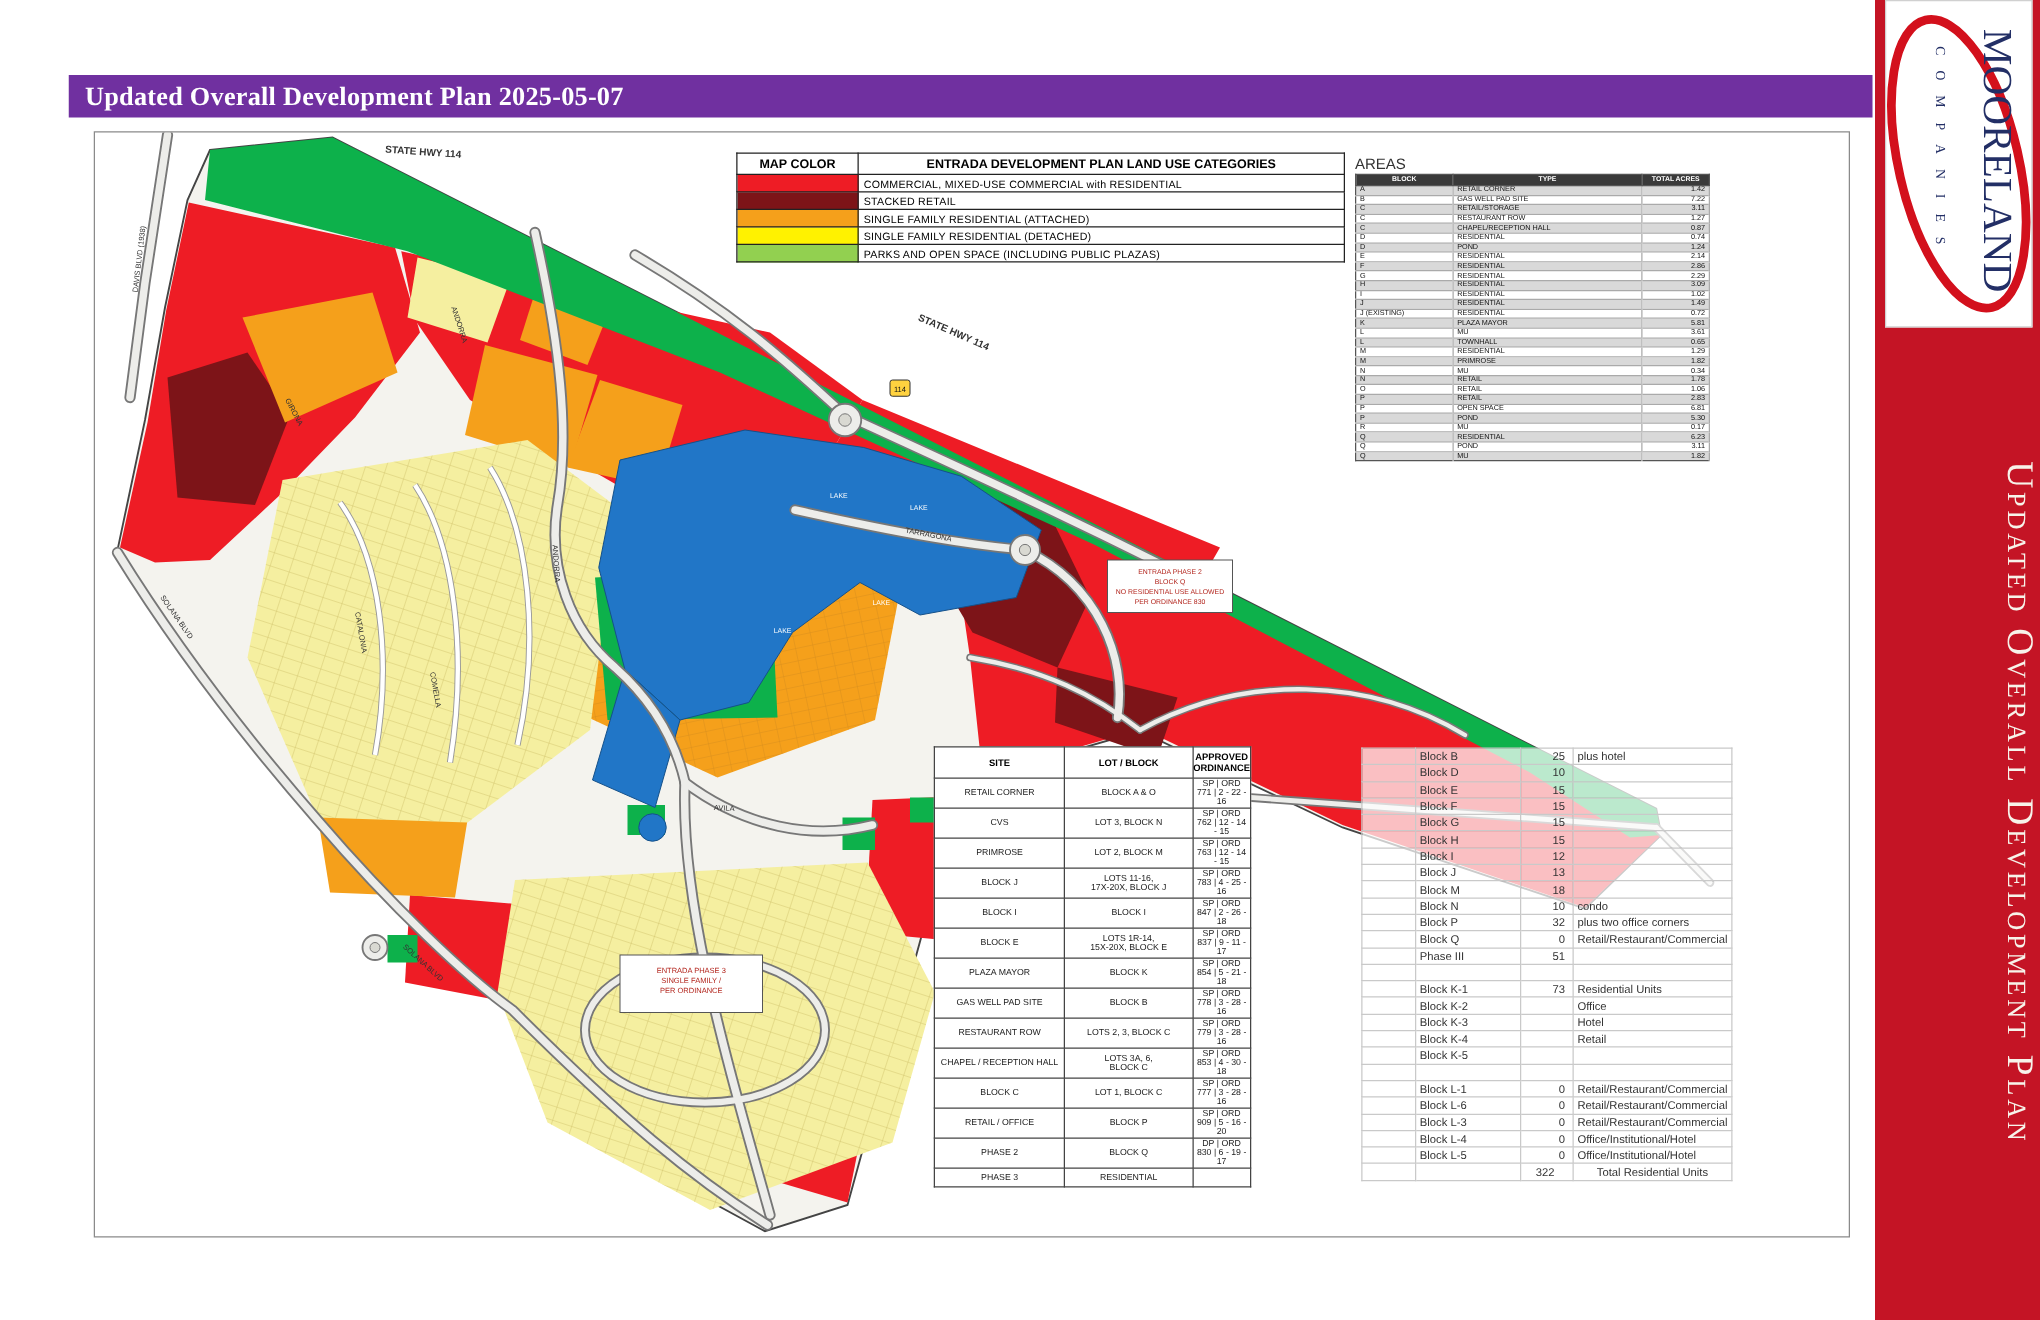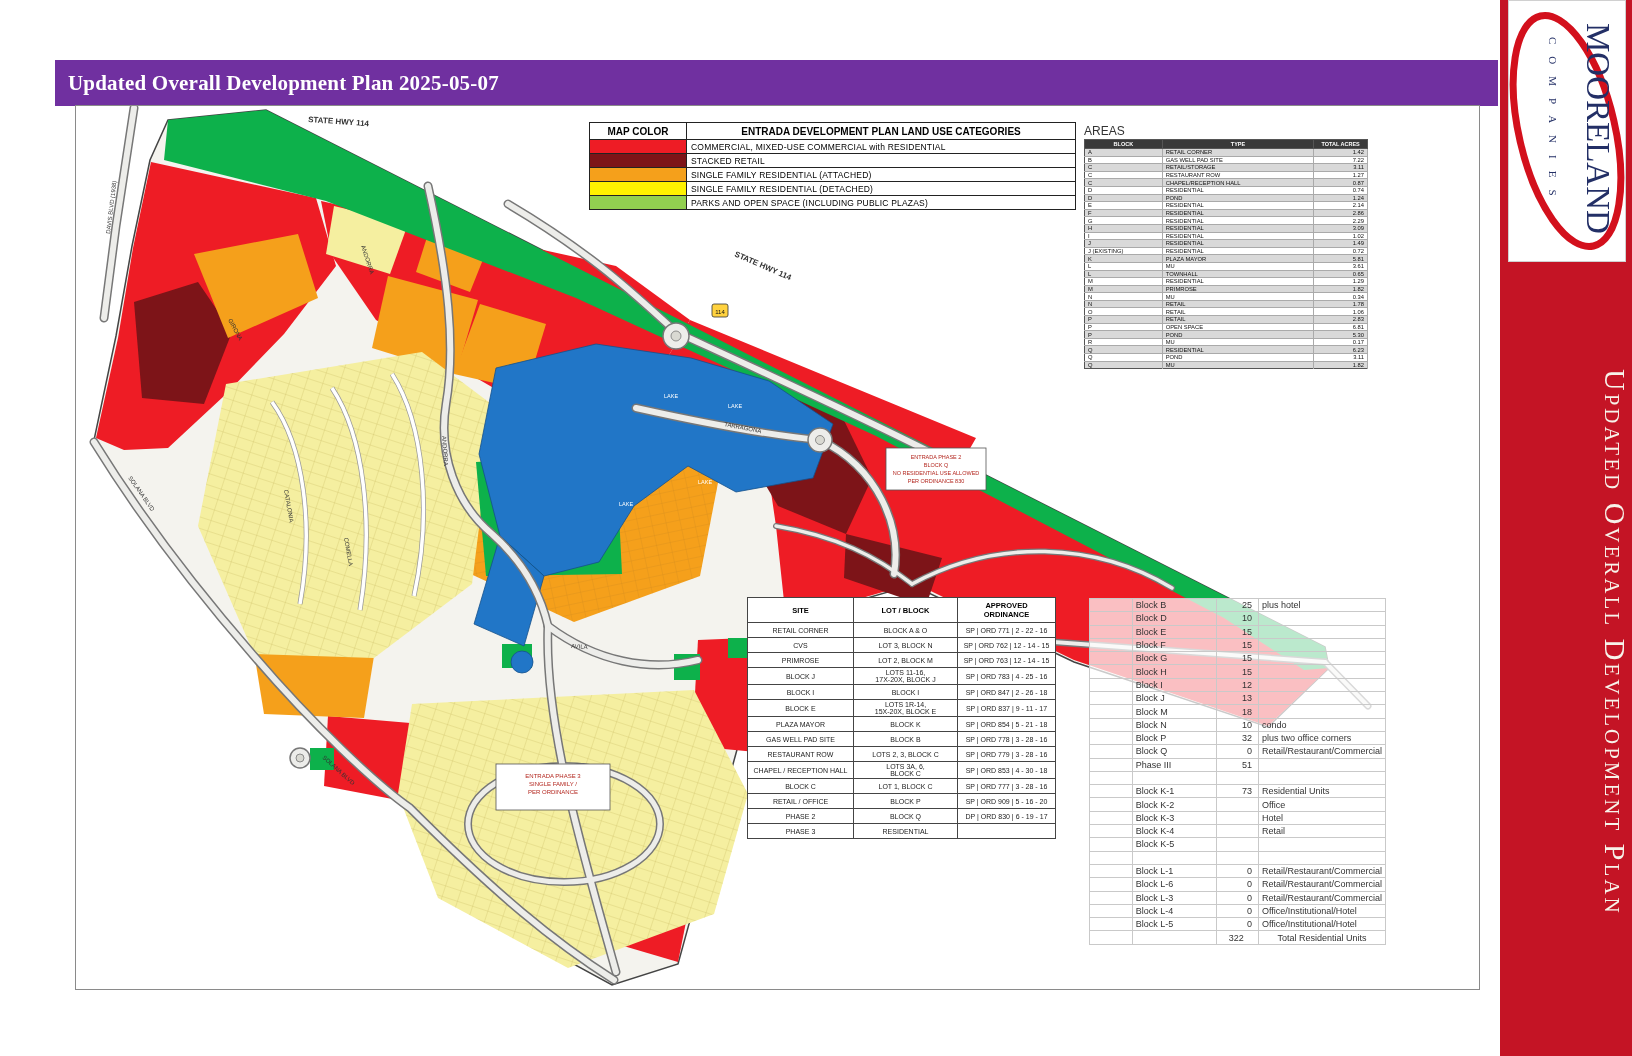--- a/index.html
+++ b/index.html
@@ -1,20 +1,20 @@
 <!DOCTYPE html>
 <html><head>
 <meta charset="utf-8">
 <style>
   * { box-sizing: border-box; margin: 0; padding: 0; }
   body { font-family: "Liberation Sans", sans-serif; background: #ffffff; }
   .page { position: relative; width: 1632px; height: 1056px; background: #fff; overflow: hidden; }
 
   
-  .titlebar { position: absolute; left: 55px; top: 60px; width: 1443px; height: 46px;
+  .titlebar { position: absolute; left: 55px; top: 60px; width: 1443px; height: 34px;
               background: #7030A0; display: flex; align-items: center; }
   .titlebar .title { color: #fff; font-family: "Liberation Serif", serif; font-weight: bold;
                      font-size: 21px; padding-left: 13px; letter-spacing: 0.2px; }
 
   
   .map-frame { position: absolute; left: 75px; top: 105px; width: 1405px; height: 885px;
                border: 1px solid #8a8a8a; background: #fff; }
   .map-frame svg.map { position: absolute; left: 0; top: 0; }
 
   
@@ -32,21 +32,21 @@
   .areas th { background: #3a3a3a; color: #fff; font-size: 5.5px; font-weight: bold;
               height: 9px; text-align: center; border: 0.5px solid #555; }
   .areas td { font-size: 5.8px; height: 7.6px; padding: 0 3px; border-top: 0.5px solid #aaa;
               border-right: 0.5px solid #aaa; color: #111; white-space: nowrap; overflow: hidden; }
   .areas tr.shade td { background: #d9d9d9; }
   .areas td:first-child { width: 78px; }
   .areas td:nth-child(2) { width: 152px; }
   .areas td:nth-child(3) { width: 54px; text-align: right; }
 
   
-  .ord { position: absolute; left: 671px; top: 491px; width: 309px;
+  .ord { position: absolute; left: 671px; top: 491px; width: 254px;
          border-collapse: collapse; background: #fff; }
   .ord th, .ord td { border: 1px solid #444; text-align: center; vertical-align: middle; }
   .ord th { font-size: 7.5px; font-weight: bold; height: 25px; white-space: pre-line; }
   .ord td { font-size: 7px; height: 15px; white-space: pre-line; padding: 1px 2px; color: #222; }
   .ord td:first-child { width: 106px; }
   .ord td:nth-child(2) { width: 104px; }
 
   
   .blocks { position: absolute; left: 1013px; top: 492px; width: 297px;
             border-collapse: collapse; border: 1.5px solid #777; background: transparent; }

